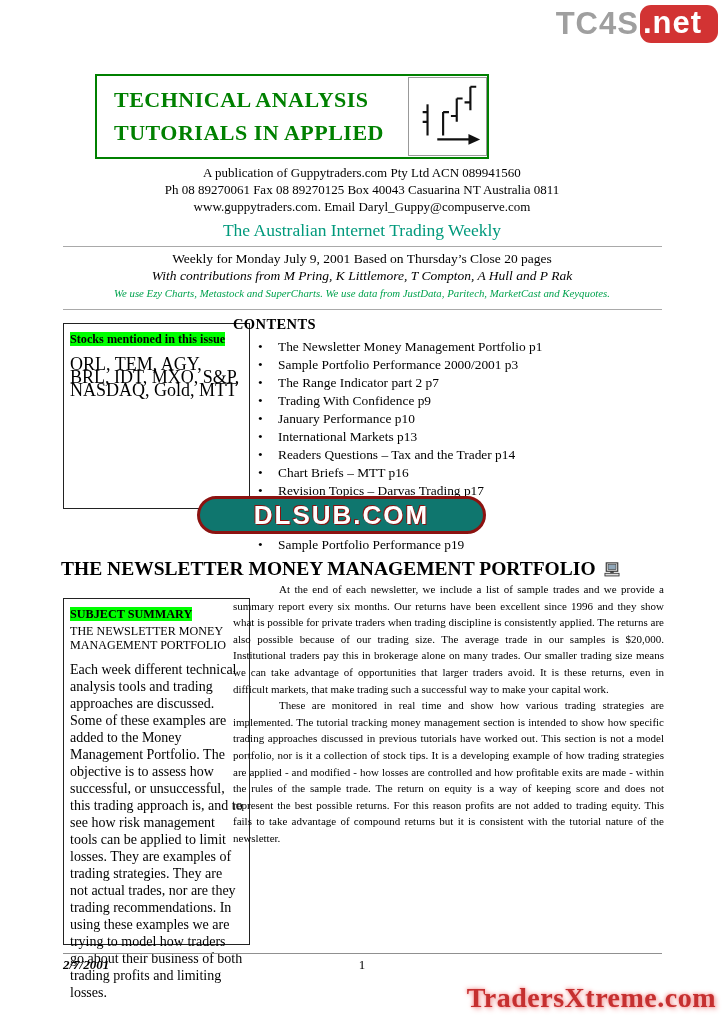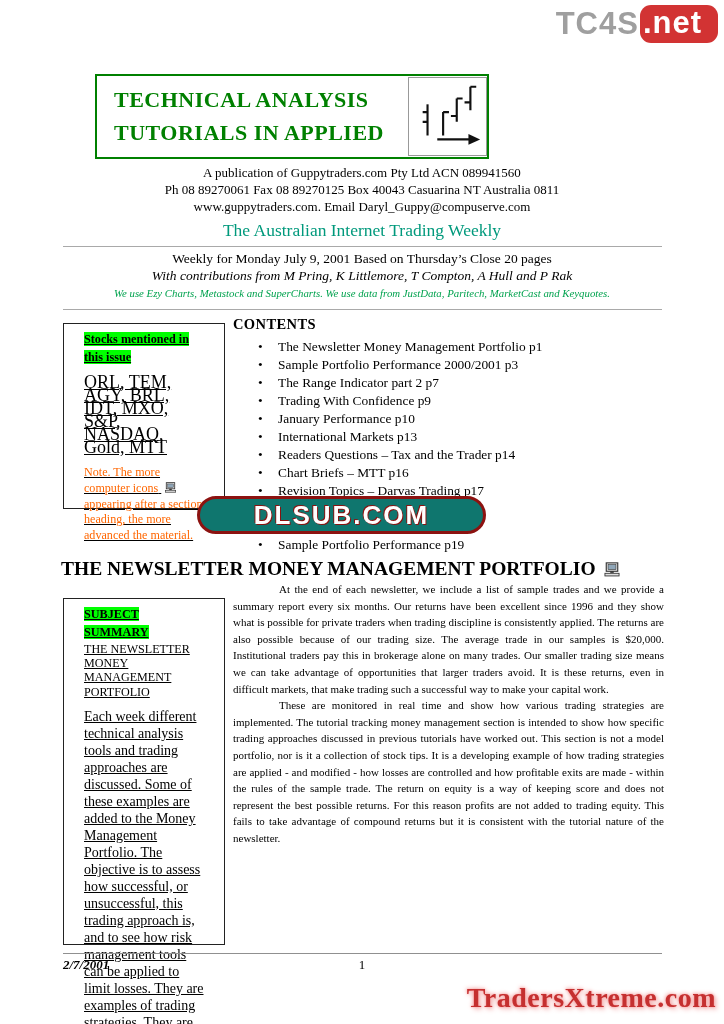--- a/index.html
+++ b/index.html
@@ -29,21 +29,21 @@
   .divider { position:absolute; left:63px; width:599px; border-top:1px solid #a9a9a9; }
   .divider1 { top:246px; } .divider2 { top:309px; }
   .footer-line { top:953px; border-top:1px solid #909090; }
 
   .weekly-block { position:absolute; top:250px; left:0; width:724px; text-align:center; }
   .weekly-line { font-size:13.5px; line-height:17px; }
   .contributors-line { font-size:13.5px; line-height:17px; font-style:italic; }
   .tools-line { margin-top:2px; font-size:10.8px; line-height:14px; font-style:italic; color:#00a24e; }
 
   
-  .side-box { position:absolute; left:63px; width:162px; border:1px solid #222; padding:5px 20px;text-decoration:underline; }
+  .side-box { position:absolute; left:63px; width:187px; border:1px solid #222; padding:5px 6px; }
   .stocks-box { top:323px; height:186px; }
   .subject-box { top:598px; height:347px; }
   .hl { background:#00ff00; font-weight:bold; font-size:12.2px; line-height:14.6px; }
   .stocks-list { margin-top:11px; font-size:18px; line-height:13px; }
   .stocks-note { margin-top:11px; color:#ff6600; font-size:12.1px; line-height:15.8px; }
   .subject-subhead { margin-top:2px; font-size:12.1px; line-height:14.2px; }
   .subject-body { margin-top:9px; font-size:14px; line-height:17px; }
 
   
   .contents { position:absolute; left:233px; top:316px; width:440px; }
@@ -118,30 +118,20 @@
     <div class="weekly-line">Weekly for Monday July 9, 2001 Based on Thursday’s Close 20 pages</div>
     <div class="contributors-line">With contributions from M Pring, K Littlemore, T Compton, A Hull  and  P Rak</div>
     <div class="tools-line">We use Ezy Charts, Metastock  and SuperCharts. We use data from JustData, Paritech, MarketCast  and Keyquotes.</div>
   </div>
 
   <div class="divider divider2"></div>
 
   <div class="side-box stocks-box">
     <span class="hl">Stocks mentioned in this issue</span>
     <div class="stocks-list">ORL, TEM, AGY, BRL, IDT, MXO,  S&amp;P, NASDAQ, Gold, MTT</div>
-    <div class="stocks-note">
-      <span>Note. The more computer icons</span>
-      <svg class="pc-icon-sm" viewBox="0 0 20 17">
-        <rect x="3.5" y="1" width="13" height="9.5" fill="#f2f2f2" stroke="#333" stroke-width="1.3"></rect>
-        <rect x="5.5" y="3" width="9" height="5.5" fill="#8fa6b8" stroke="#333" stroke-width="0.7"></rect>
-        <rect x="8" y="10.5" width="4" height="1.8" fill="#333"></rect>
-        <rect x="2" y="12.8" width="16" height="3" fill="#ddd" stroke="#333" stroke-width="1"></rect>
-      </svg>
-      <span>appearing after a section heading, the more advanced the material.</span>
-    </div>
   </div>
 
   <div class="contents">
     <div class="contents-heading">CONTENTS</div>
     <div class="c-list">
       <div class="c-item">
           <span class="bullet">•</span>
           <span>The Newsletter Money Management Portfolio p1</span>
         </div>
       <div class="c-item">

